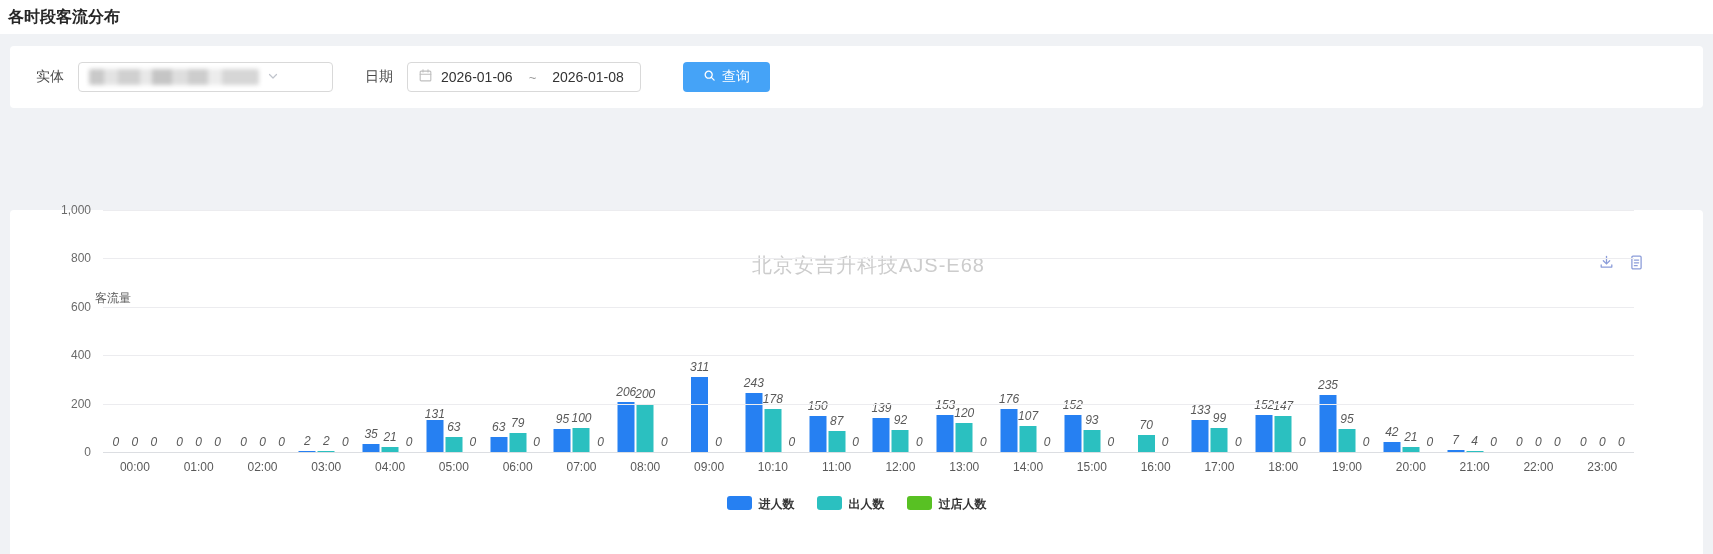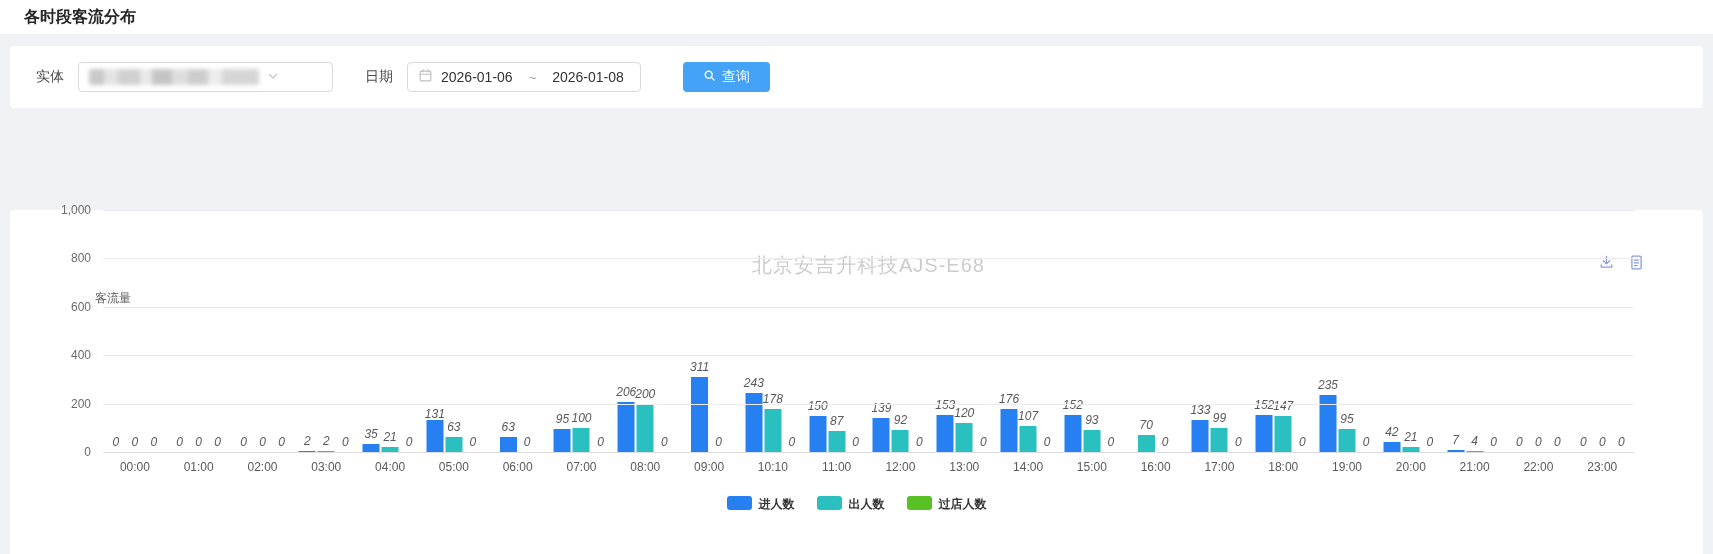--- a/index.html
+++ b/index.html
@@ -1,20 +1,20 @@
 <!DOCTYPE html>
 <html><head>
 <meta charset="utf-8">
 <style>
   * { margin:0; padding:0; box-sizing:border-box; }
   html,body { width:1713px; height:554px; overflow:hidden;
     font-family:"Liberation Sans","DejaVu Sans",sans-serif; background:#f0f2f5; }
 
   
-  .page-header { background:#fff; height:34px; display:flex; align-items:center; padding-left:24px; }
+  .page-header { background:#fff; height:34px; display:flex; align-items:center; padding-left:8px; }
   .page-header h1 { font-size:16px; font-weight:700; color:#262626; }
 
   
   .card { background:#fff; border-radius:4px; margin:0 10px; }
   .filter-card { margin-top:12px; height:62px; display:flex; align-items:center; padding:0 26px; gap:14px; }
   .chart-card { margin-top:10px; height:427px; position:relative; }
 
   
   .fld-label { font-size:14px; color:#4a4a4a; }
   .select-box { width:255px; height:30px; border:1px solid #d9d9d9; border-radius:4px;
@@ -223,20 +223,24 @@
               <div class="bar" style="height: 0px; background: rgb(88, 193, 35);"></div>
               <span class="bar-val" style="bottom: 3px;">0</span>
             </div>
           </div>
         </div>
         <div class="bar-group">
           <div class="bars">
             <div class="bar-slot">
               <div class="bar" style="height: 15.246px; background: rgb(38, 128, 242);"></div>
               <span class="bar-val" style="bottom: 18.246px;">63</span>
+            </div>
+            <div class="bar-slot">
+              <div class="bar" style="height: 19.118px; background: rgb(43, 192, 192);"></div>
+              <span class="bar-val" style="bottom: 22.118px;">79</span>
             </div>
             <div class="bar-slot">
               <div class="bar" style="height: 0px; background: rgb(88, 193, 35);"></div>
               <span class="bar-val" style="bottom: 3px;">0</span>
             </div>
           </div>
         </div>
         <div class="bar-group">
           <div class="bars">
             <div class="bar-slot">

